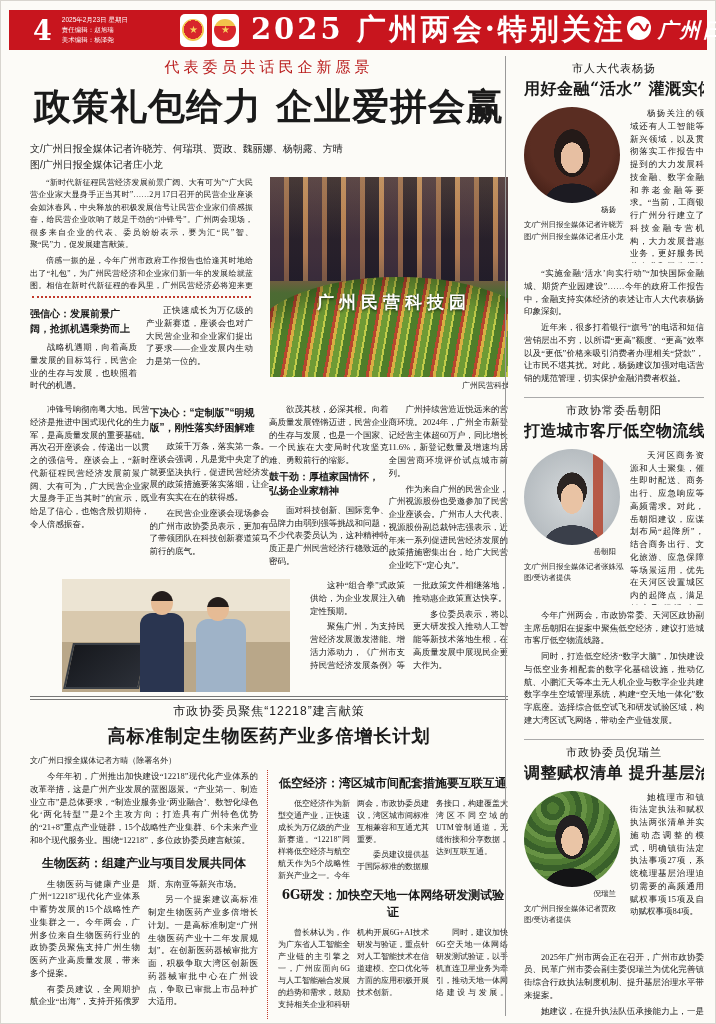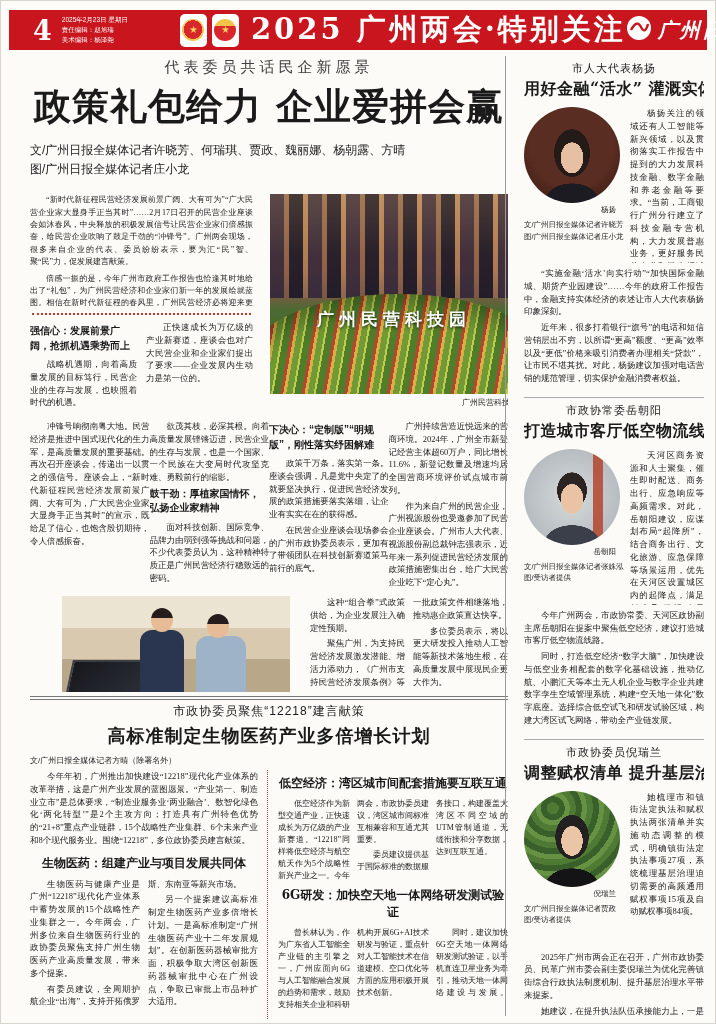--- a/index.html
+++ b/index.html
@@ -21,24 +21,24 @@
   .brand{margin-left:auto;margin-right:16px;display:flex;align-items:center;gap:6px;}
   .brand-name{font-size:20px;font-weight:bold;font-style:italic;letter-spacing:2px;
               font-family:Liberation Serif, serif;white-space:nowrap;}
   
   .para{font-size:8.5px;line-height:1.5;text-indent:2em;margin:0 0 3px;text-align:justify;
         font-family:"Liberation Serif",serif;}
   .subhead{font-size:10px;font-weight:bold;margin:3px 0 5px;line-height:1.45;break-inside:avoid;
            font-family:"Liberation Sans",sans-serif;}
   
   .main{position:absolute;left:30px;top:58px;width:478px;height:634px;overflow:hidden;}
-  .kicker{text-align:center;font-size:15px;letter-spacing:4px;color:#404040;}
+  .kicker{text-align:center;font-size:15px;letter-spacing:4px;color:#b91c1c;}
   .headline{margin:5px 0 9px;text-align:center;font-size:37px;font-weight:900;letter-spacing:1px;
             font-family:"DejaVu Serif","Liberation Serif",serif;white-space:nowrap;}
-  .byline{font-size:12px;line-height:1.55;margin-bottom:16px;color:#222;}
+  .byline{font-size:10px;line-height:1.55;margin-bottom:5px;color:#222;}
   .row1{display:flex;gap:17px;}
   .leadcol{width:223px;flex:none;}
   .leadbox{height:114px;overflow:hidden;}
   .lead-p{font-size:8px;line-height:1.55;text-indent:2em;margin:0 0 4px;text-align:justify;
           font-family:"Liberation Serif",serif;color:#222;}
   .dotrule{border-top:2px dotted #c0392b;margin:5px 2px 6px;}
   .twocol{column-count:2;column-gap:9px;height:92px;overflow:hidden;}
   .photo-wrap{width:248px;flex:none;}
   .photo-main{position:relative;width:248px;height:200px;overflow:hidden;
       background:linear-gradient(180deg,#f2bd76 0%,#e8a055 20%,#d08a52 38%,#7a5a44 50%,#4c6a33 58%,#3f6b2c 100%);}
@@ -182,31 +182,31 @@
           <div class="photo-overlay">广州民营科技园</div>
         </figure>
         <div class="photo-cap">广州民营科技园</div>
       </div>
     </div>
     <div class="row2">
       <div class="ncol">
           <p class="para">冲锋号响彻南粤大地。民营经济是推进中国式现代化的生力军，是高质量发展的重要基础。再次召开座谈会，传递出一以贯之的强信号。座谈会上，“新时代新征程民营经济发展前景广阔、大有可为，广大民营企业家大显身手正当其时”的宣示，既给足了信心，也饱含殷切期待，令人倍感振奋。</p>
         </div>
       <div class="ncol">
+        <h3 class="subhead">下决心：“定制版”“明规版”，刚性落实纾困解难</h3>
+        <div>
+            <p class="para">政策千万条，落实第一条。座谈会强调，凡是党中央定了的就要坚决执行，促进民营经济发展的政策措施要落实落细，让企业有实实在在的获得感。</p>
+            <p class="para">在民营企业座谈会现场参会的广州市政协委员表示，更加有了带领团队在科技创新赛道策马前行的底气。</p>
+          </div>
+      </div>
+      <div class="ncol">
         <p class="para">欲茂其枝，必深其根。向着高质量发展铿锵迈进，民营企业的生存与发展，也是一个国家、一个民族在大变局时代攻坚克难、勇毅前行的缩影。</p>
         <h3 class="subhead">鼓干劲：厚植家国情怀，弘扬企业家精神</h3>
         <div>
             <p class="para">面对科技创新、国际竞争、品牌力由弱到强等挑战和问题，不少代表委员认为，这种精神特质正是广州民营经济行稳致远的密码。</p>
-          </div>
-      </div>
-      <div class="ncol">
-        <h3 class="subhead">下决心：“定制版”“明规版”，刚性落实纾困解难</h3>
-        <div>
-            <p class="para">政策千万条，落实第一条。座谈会强调，凡是党中央定了的就要坚决执行，促进民营经济发展的政策措施要落实落细，让企业有实实在在的获得感。</p>
-            <p class="para">在民营企业座谈会现场参会的广州市政协委员表示，更加有了带领团队在科技创新赛道策马前行的底气。</p>
           </div>
       </div>
       <div class="ncol">
           <p class="para">广州持续营造近悦远来的营商环境。2024年，广州全市新登记经营主体超60万户，同比增长11.6%，新登记数量及增速均居全国营商环境评价试点城市前列。</p>
           <p class="para">作为来自广州的民营企业，广州视源股份也受邀参加了民营企业座谈会。广州市人大代表、视源股份副总裁钟志强表示，近年来一系列促进民营经济发展的政策措施密集出台，给广大民营企业吃下“定心丸”。</p>
         </div>
     </div>
     <div class="row3">
       <div class="bankcol">
         <figure class="photo-bank" style="margin:0">

